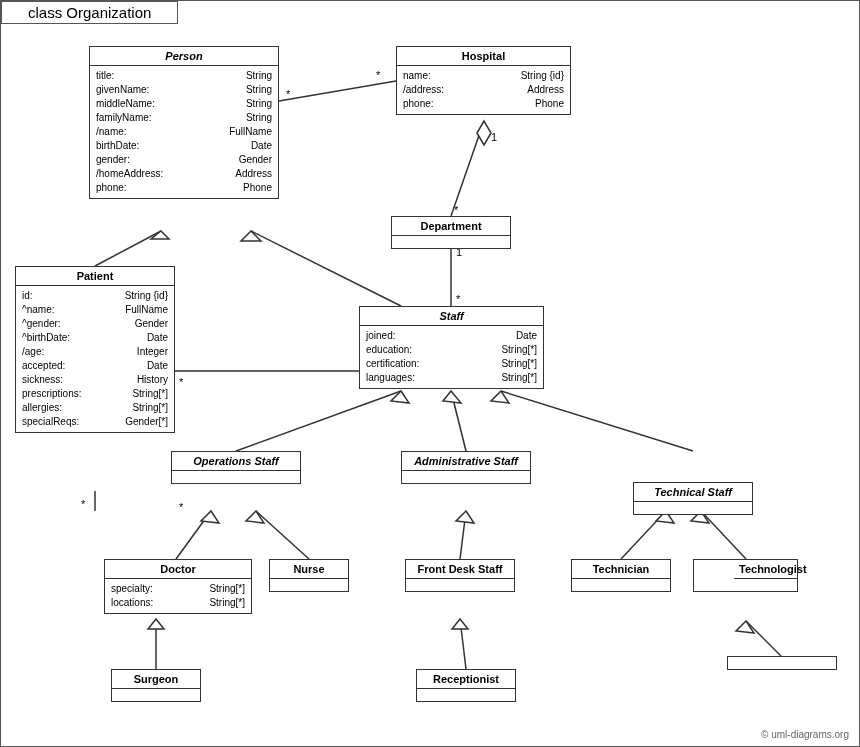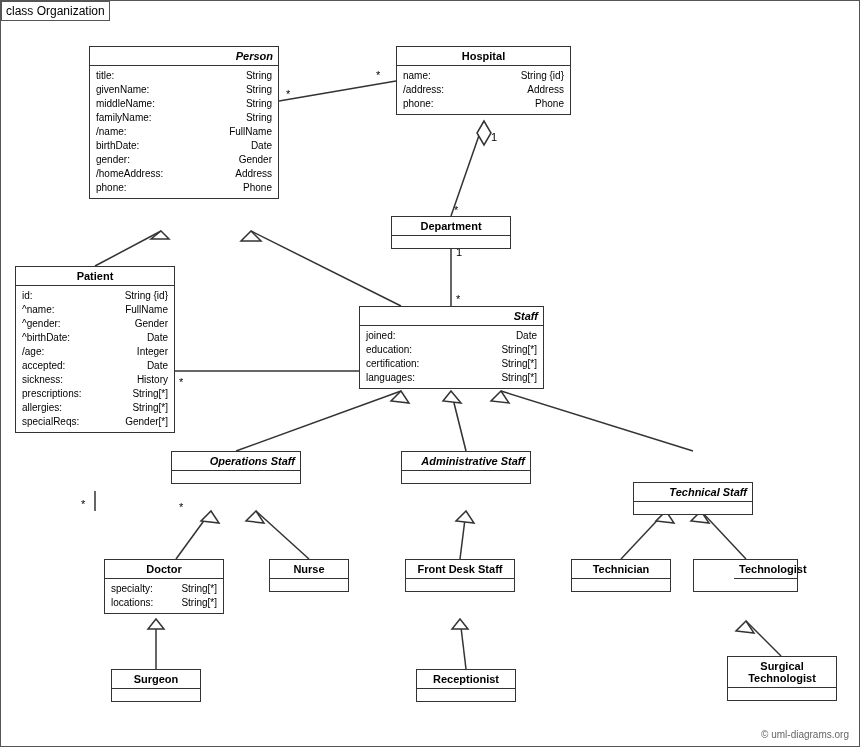--- a/index.html
+++ b/index.html
@@ -18,41 +18,40 @@
       height: 747px;
       background: #fff;
       border: 1px solid #555;
     }
     .diagram-title {
       position: absolute;
       top: 0;
       left: 0;
       border: 1px solid #555;
       background: #fff;
-      padding: 2px 4px;
-      font-size: 12px;
+      padding: 2px 26px;
+      font-size: 15px;
       font-weight: normal;
     }
     .uml-class {
       position: absolute;
       border: 1.5px solid #333;
       background: #fff;
       text-align: center;
     }
     .uml-class .class-name {
       border-bottom: 1.5px solid #333;
       padding: 3px 5px;
       font-weight: bold;
       background: #fff;
       text-align: center;
       font-size: 11px;
     }
     .uml-class .class-name.italic {
       font-style: italic;
-      text-align: right;
     }
     .uml-class .class-attrs {
       padding: 3px 6px;
       text-align: left;
       font-size: 10px;
       line-height: 1.4;
     }
     .attr-row {
       display: flex;
       justify-content: space-between;
@@ -280,21 +279,21 @@
         <div style="height: 12px;"></div>
       </div>
       <div class="uml-class" style="left: 400px; top: 450px; width: 130px;">
         <div class="class-name italic">Administrative Staff</div>
         <div style="height: 12px;"></div>
       </div>
       <div class="uml-class" style="left: 632px; top: 450px; width: 120px; margin-top: 31px;">
         <div class="class-name italic">Technical Staff</div>
         <div style="height: 12px;"></div>
       </div>
-      <div class="uml-class" style="left: 103px; top: 558px; width: 120px;">
+      <div class="uml-class" style="left: 103px; top: 558px; width: 148px;">
         <div class="class-name">Doctor</div>
         <div class="class-attrs">
           <div class="attr-row">
             <span class="attr-name">specialty:</span>
             <span class="attr-type">String[*]</span>
           </div>
           <div class="attr-row">
             <span class="attr-name">locations:</span>
             <span class="attr-type">String[*]</span>
           </div>
@@ -318,19 +317,18 @@
       </div>
       <div class="uml-class" style="left: 110px; top: 668px; width: 90px;">
         <div class="class-name">Surgeon</div>
         <div style="height: 12px;"></div>
       </div>
       <div class="uml-class" style="left: 415px; top: 668px; width: 100px;">
         <div class="class-name">Receptionist</div>
         <div style="height: 12px;"></div>
       </div>
       <div class="uml-class" style="left: 726px; top: 655px; width: 110px;">
-        <div class="class-name">Surgical Technologist</div>
         <div style="height: 12px;"></div>
       </div>
     </div>
 
   <div class="watermark">© uml-diagrams.org</div>
 </div>
 
 </body></html>

